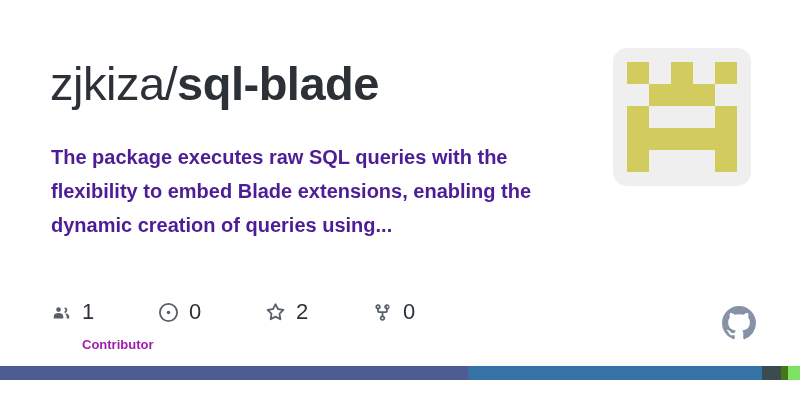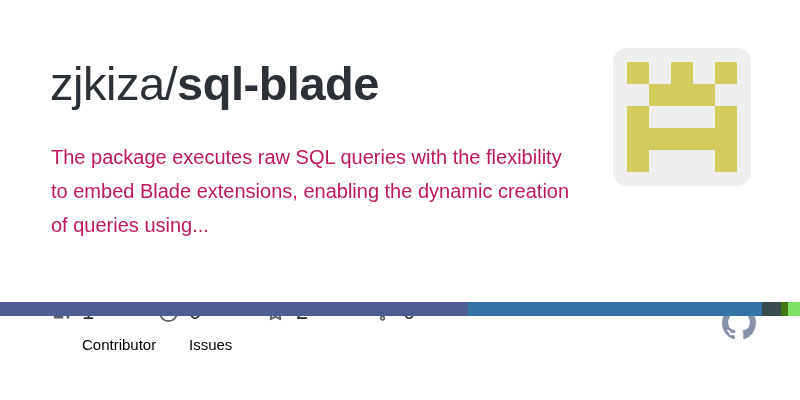--- a/index.html
+++ b/index.html
@@ -9,21 +9,21 @@
   body {
     width: 800px;
     height: 400px;
     background: #ffffff;
     font-family: "Liberation Sans", sans-serif;
     overflow: hidden;
   }
   .card {
     position: relative;
     width: 800px;
-    height: 316px;
+    height: 380px;
     background: #ffffff;
     box-sizing: border-box;
   }
 
   
   .title {
     position: absolute;
     left: 50px;
     top: 56px;
     font-size: 47px;
@@ -111,26 +111,26 @@
     display: block;
   }
   .stat-value {
     font-size: 22px;
     line-height: 22px;
     color: #2b3137;
     margin-left: 10px;
     font-weight: 400;
   }
   .stat-label {
-    font-size: 15px;
+    font-size: 13px;
     line-height: 18px;
-    color: #000000;
+    color: #a21caf;
     margin-top: 10px;
     margin-left: 32px;
-    font-weight: 400;
+    font-weight: 700;
   }
 
   
   .gh-mark {
     position: absolute;
     left: 722px;
     top: 306px;
     width: 34px;
     height: 34px;
     color: #8892a6;
@@ -154,21 +154,21 @@
 </style>
 </head>
 <body>
 
 <div class="card">
 
   <div class="title" style="color: rgb(43, 49, 55);">
     <span class="owner">zjkiza</span><span class="slash">/</span><span class="repo">sql-blade</span>
   </div>
 
-  <div class="description" style="color: #be185d;">The package executes raw SQL queries with the flexibility to embed Blade extensions, enabling the dynamic creation of queries using...</div>
+  <div class="description" style="color: #4c1d95; font-weight: bold;">The package executes raw SQL queries with the flexibility to embed Blade extensions, enabling the dynamic creation of queries using...</div>
 
   <div class="avatar" style="background: rgb(239, 239, 239);">
     <div class="identicon">
         <div class="cell" style="background: rgb(210, 204, 94);"></div>
         <div class="cell" style="background: transparent;"></div>
         <div class="cell" style="background: rgb(210, 204, 94);"></div>
         <div class="cell" style="background: transparent;"></div>
         <div class="cell" style="background: rgb(210, 204, 94);"></div>
         <div class="cell" style="background: transparent;"></div>
         <div class="cell" style="background: rgb(210, 204, 94);"></div>
@@ -212,21 +212,20 @@
     <div class="stat">
       <div class="stat-top">
         <span class="stat-icon">
           <svg width="19" height="19" viewBox="0 0 16 16" fill="currentColor" aria-hidden="true">
             <path d="M8 9.5a1.5 1.5 0 1 0 0-3 1.5 1.5 0 0 0 0 3Z"></path>
             <path d="M8 0a8 8 0 1 1 0 16A8 8 0 0 1 8 0ZM1.5 8a6.5 6.5 0 1 0 13 0 6.5 6.5 0 0 0-13 0Z"></path>
           </svg>
         </span>
         <span class="stat-value">0</span>
       </div>
-      <div class="stat-label">Issues</div>
     </div>
 
     <div class="stat">
       <div class="stat-top">
         <span class="stat-icon">
           <svg width="19" height="19" viewBox="0 0 16 16" fill="currentColor" aria-hidden="true">
             <path d="M8 .25a.75.75 0 0 1 .673.418l1.882 3.815 4.21.612a.75.75 0 0 1 .416 1.279l-3.046 2.97.719 4.192a.75.75 0 0 1-1.088.791L8 12.347l-3.766 1.98a.75.75 0 0 1-1.088-.79l.72-4.194L.818 6.374a.75.75 0 0 1 .416-1.28l4.21-.611L7.327.668A.75.75 0 0 1 8 .25Zm0 2.445L6.615 5.5a.75.75 0 0 1-.564.41l-3.097.45 2.24 2.184a.75.75 0 0 1 .216.664l-.528 3.084 2.769-1.456a.75.75 0 0 1 .698 0l2.77 1.456-.53-3.084a.75.75 0 0 1 .216-.664l2.24-2.183-3.096-.45a.75.75 0 0 1-.564-.41L8 2.694Z"></path>
           </svg>
         </span>
         <span class="stat-value">2</span>

